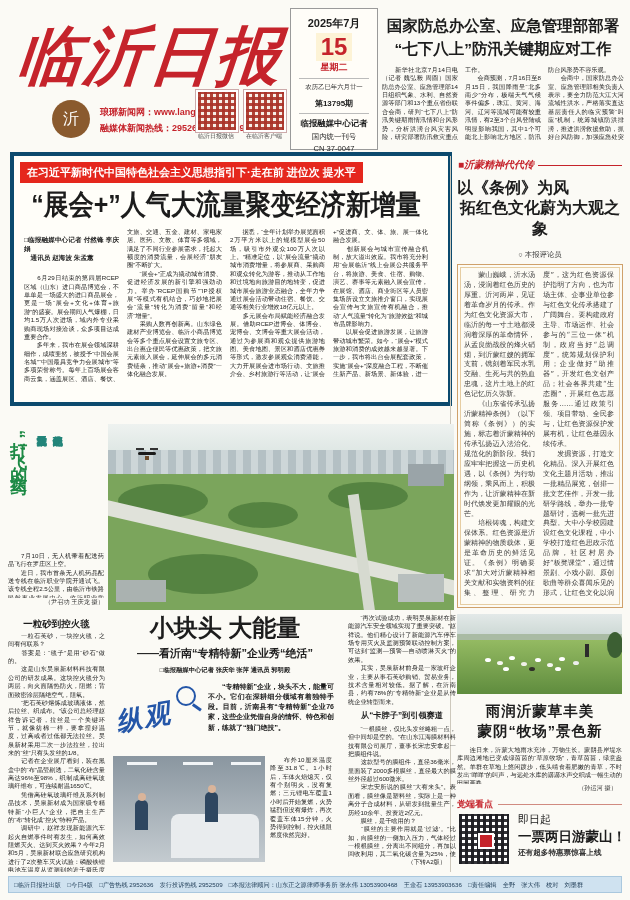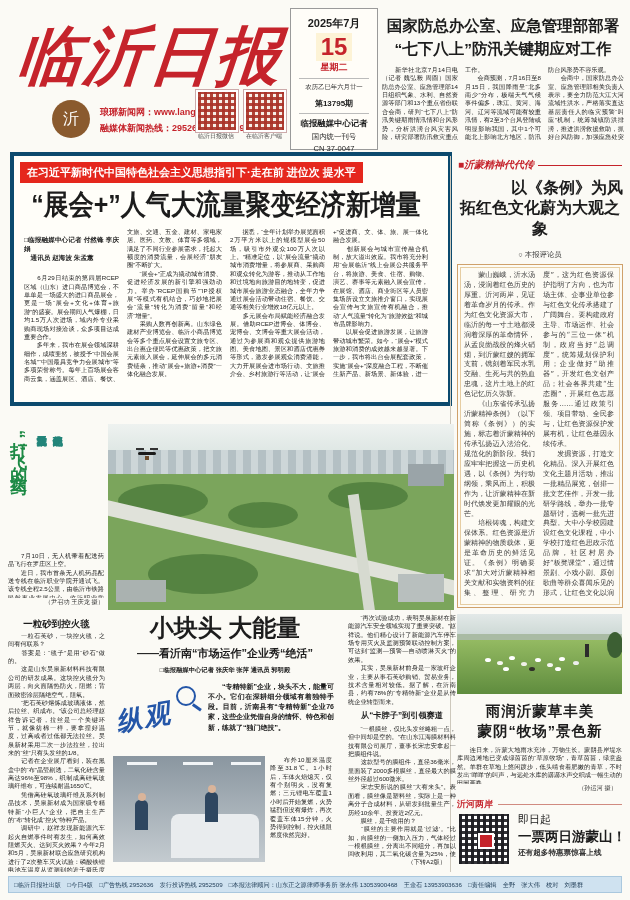--- a/index.html
+++ b/index.html
@@ -41,21 +41,21 @@
     padding:3px 7px;white-space:nowrap;}
   #feature-headline{left:4px;top:32px;width:416px;text-align:center;font-size:25px;font-weight:900;
     transform:scaleY(1.12);letter-spacing:0;}
   #feature-bodywrap{left:10px;top:72px;width:404px;height:156px;column-count:4;column-gap:8px;}
   .byline{font-size:6.6px;font-weight:bold;white-space:pre-line;margin-bottom:3px;}
   
   .vline{left:450px;top:156px;width:1px;height:716px;background:#cdc8bc;}
   #op-kicker{left:458px;top:158px;width:164px;display:flex;align-items:center;}
   #op-kicker span{font-size:10px;font-weight:bold;font-style:italic;color:#c5232b;white-space:nowrap;}
   #op-kicker .rule{flex:1;border-top:1px solid #c5232b;margin-left:4px;}
-  #op-t1{left:457px;top:178px;width:166px;text-align:right;font-size:16px;font-weight:900;}
+  #op-t1{left:457px;top:178px;width:166px;text-align:left;font-size:16px;font-weight:900;}
   #op-t2{left:457px;top:198px;width:166px;text-align:center;font-size:16px;font-weight:900;}
   #op-sub{left:457px;top:222px;width:166px;font-size:8.4px;font-weight:bold;line-height:1.5;text-align:center;}
   #op-author{left:457px;top:250px;width:166px;text-align:center;font-size:7.4px;color:#333;}
   #op-frame{left:457px;top:264px;width:164px;height:342px;border:1px solid #cfa16b;
     outline:1px solid #e6cda2;outline-offset:-4px;background:#fdfbf4;}
   #op-body{left:6px;top:6px;width:150px;height:328px;column-count:2;column-gap:8px;
     font-size:7px;line-height:1.42;color:#3a3a3a;}
   
   #drone-titles{left:8px;top:428px;height:120px;display:flex;}
   #drone-big{writing-mode:vertical-rl;font-size:17px;font-weight:900;color:#1d8a45;
@@ -236,21 +236,21 @@
   <div class="abs" id="sand-title">一粒砂到控火毯</div>
   <div class="abs small" id="sand-body">　　一粒石英砂，一块控火毯，之间有何联系？
 　　答案是：“毯子”是用“砂石”做的。
 　　这是山东昊泉新材料科技有限公司的研发成果。这块控火毯分为两层，向火面隔热防火，阻燃；背面致密涂层隔绝空气，阻氧。
 　　“把石英砂熔炼成玻璃液体，然后拉丝、织成布。”该公司总经理赵祥告诉记者，拉丝是一个关键环节，就像纺棉一样，要拿捏好温度，过高或者过低都无法拉丝。昊泉新材采用二次一步法拉丝，拉出来的“丝”只有头发丝的1/8。
 　　记者在企业展厅看到，装在黑盒中的“布”晶莹剔透，二氧化硅含量高达96%至98%，织制成高硅氧玻璃纤维布，可连续耐温1650℃。
 　　凭借高硅氧玻璃纤维及系列制品技术，昊泉新材成为国家级专精特新“小巨人”企业，把自主生产的“布”转化成“控火”特种产品。
 　　调研中，赵祥发现新能源汽车起火自燃事件时有发生，如何高效阻燃灭火、达到灭火效果？今年2月和5月，昊泉新材联合应急研究机构进行了2次整车灭火试验：磷酸铁锂电池车温度从监测到的近千摄氏度下降至100℃左右，</div>
 
   <div class="abs" id="sme-title">小块头  大能量</div>
-  <div class="abs" id="sme-sub">——看沂南“市场运作”企业秀“绝活”</div>
+  <div class="abs" id="sme-sub">——看沂南“专精特新”企业秀“绝活”</div>
   <div class="abs" id="sme-byline">□临报融媒中心记者 张庆华 张萍 通讯员 郭明殿</div>
   <div class="abs" id="sme-logo">
     <span class="word">纵观</span>
     <div id="magnifier">
       <div class="handle"></div>
     </div>
   </div>
   <div class="abs" id="sme-intro">　　“专精特新”企业，块头不大，能量可不小。它们在深耕细分领域有着独特手段。目前，沂南县有“专精特新”企业76家，这些企业凭借自身的情怀、特色和创新，练就了“独门绝技”。</div>
 
   <div class="abs" id="factory">
@@ -286,21 +286,21 @@
     <div id="flock"></div>
     <div id="shepherd"></div>
     <div id="tree"></div>
   </div>
   <div class="abs" id="pa-t1">雨润沂蒙草丰美</div>
   <div class="abs" id="pa-t2">蒙阴“牧场”景色新</div>
   <div class="abs small" id="pa-cap">　　连日来，沂蒙大地雨水充沛，万物生长。蒙阴县岸堤水库周边滩地已变成绿茵茵的“草原牧场”，青草茵茵，绿意盎然。羊群在草地上悠闲踱步，低头啃食着肥嫩的青草，不时发出“咩咩”的叫声，与远处水库的潺潺水声交织成一幅生动的田园画卷。</div>
   <div class="abs" id="pa-credit">（孙运河 摄）</div>
 
   <div class="abs" id="promo-head">
-    <span>沂河两岸</span>
+    <span>党端看点</span>
     <div class="rule"></div>
   </div>
   <div class="abs" id="promo-qr">
     <div class="seal"></div>
   </div>
   <div class="abs" id="promo-l1">即日起</div>
   <div class="abs" id="promo-l2">一票两日游蒙山！</div>
   <div class="abs" id="promo-l3">还有超多特惠票惊喜上线</div>
 
   <div class="abs" id="footer">□临沂日报社出版　□今日4版　□广告热线 2952636　发行投诉热线 2952509　□本报法律顾问：山东正之源律师事务所 张永伟 13053900468　王金石 13953903636　□责任编辑　全野　张大伟　校对　刘墨群</div>

